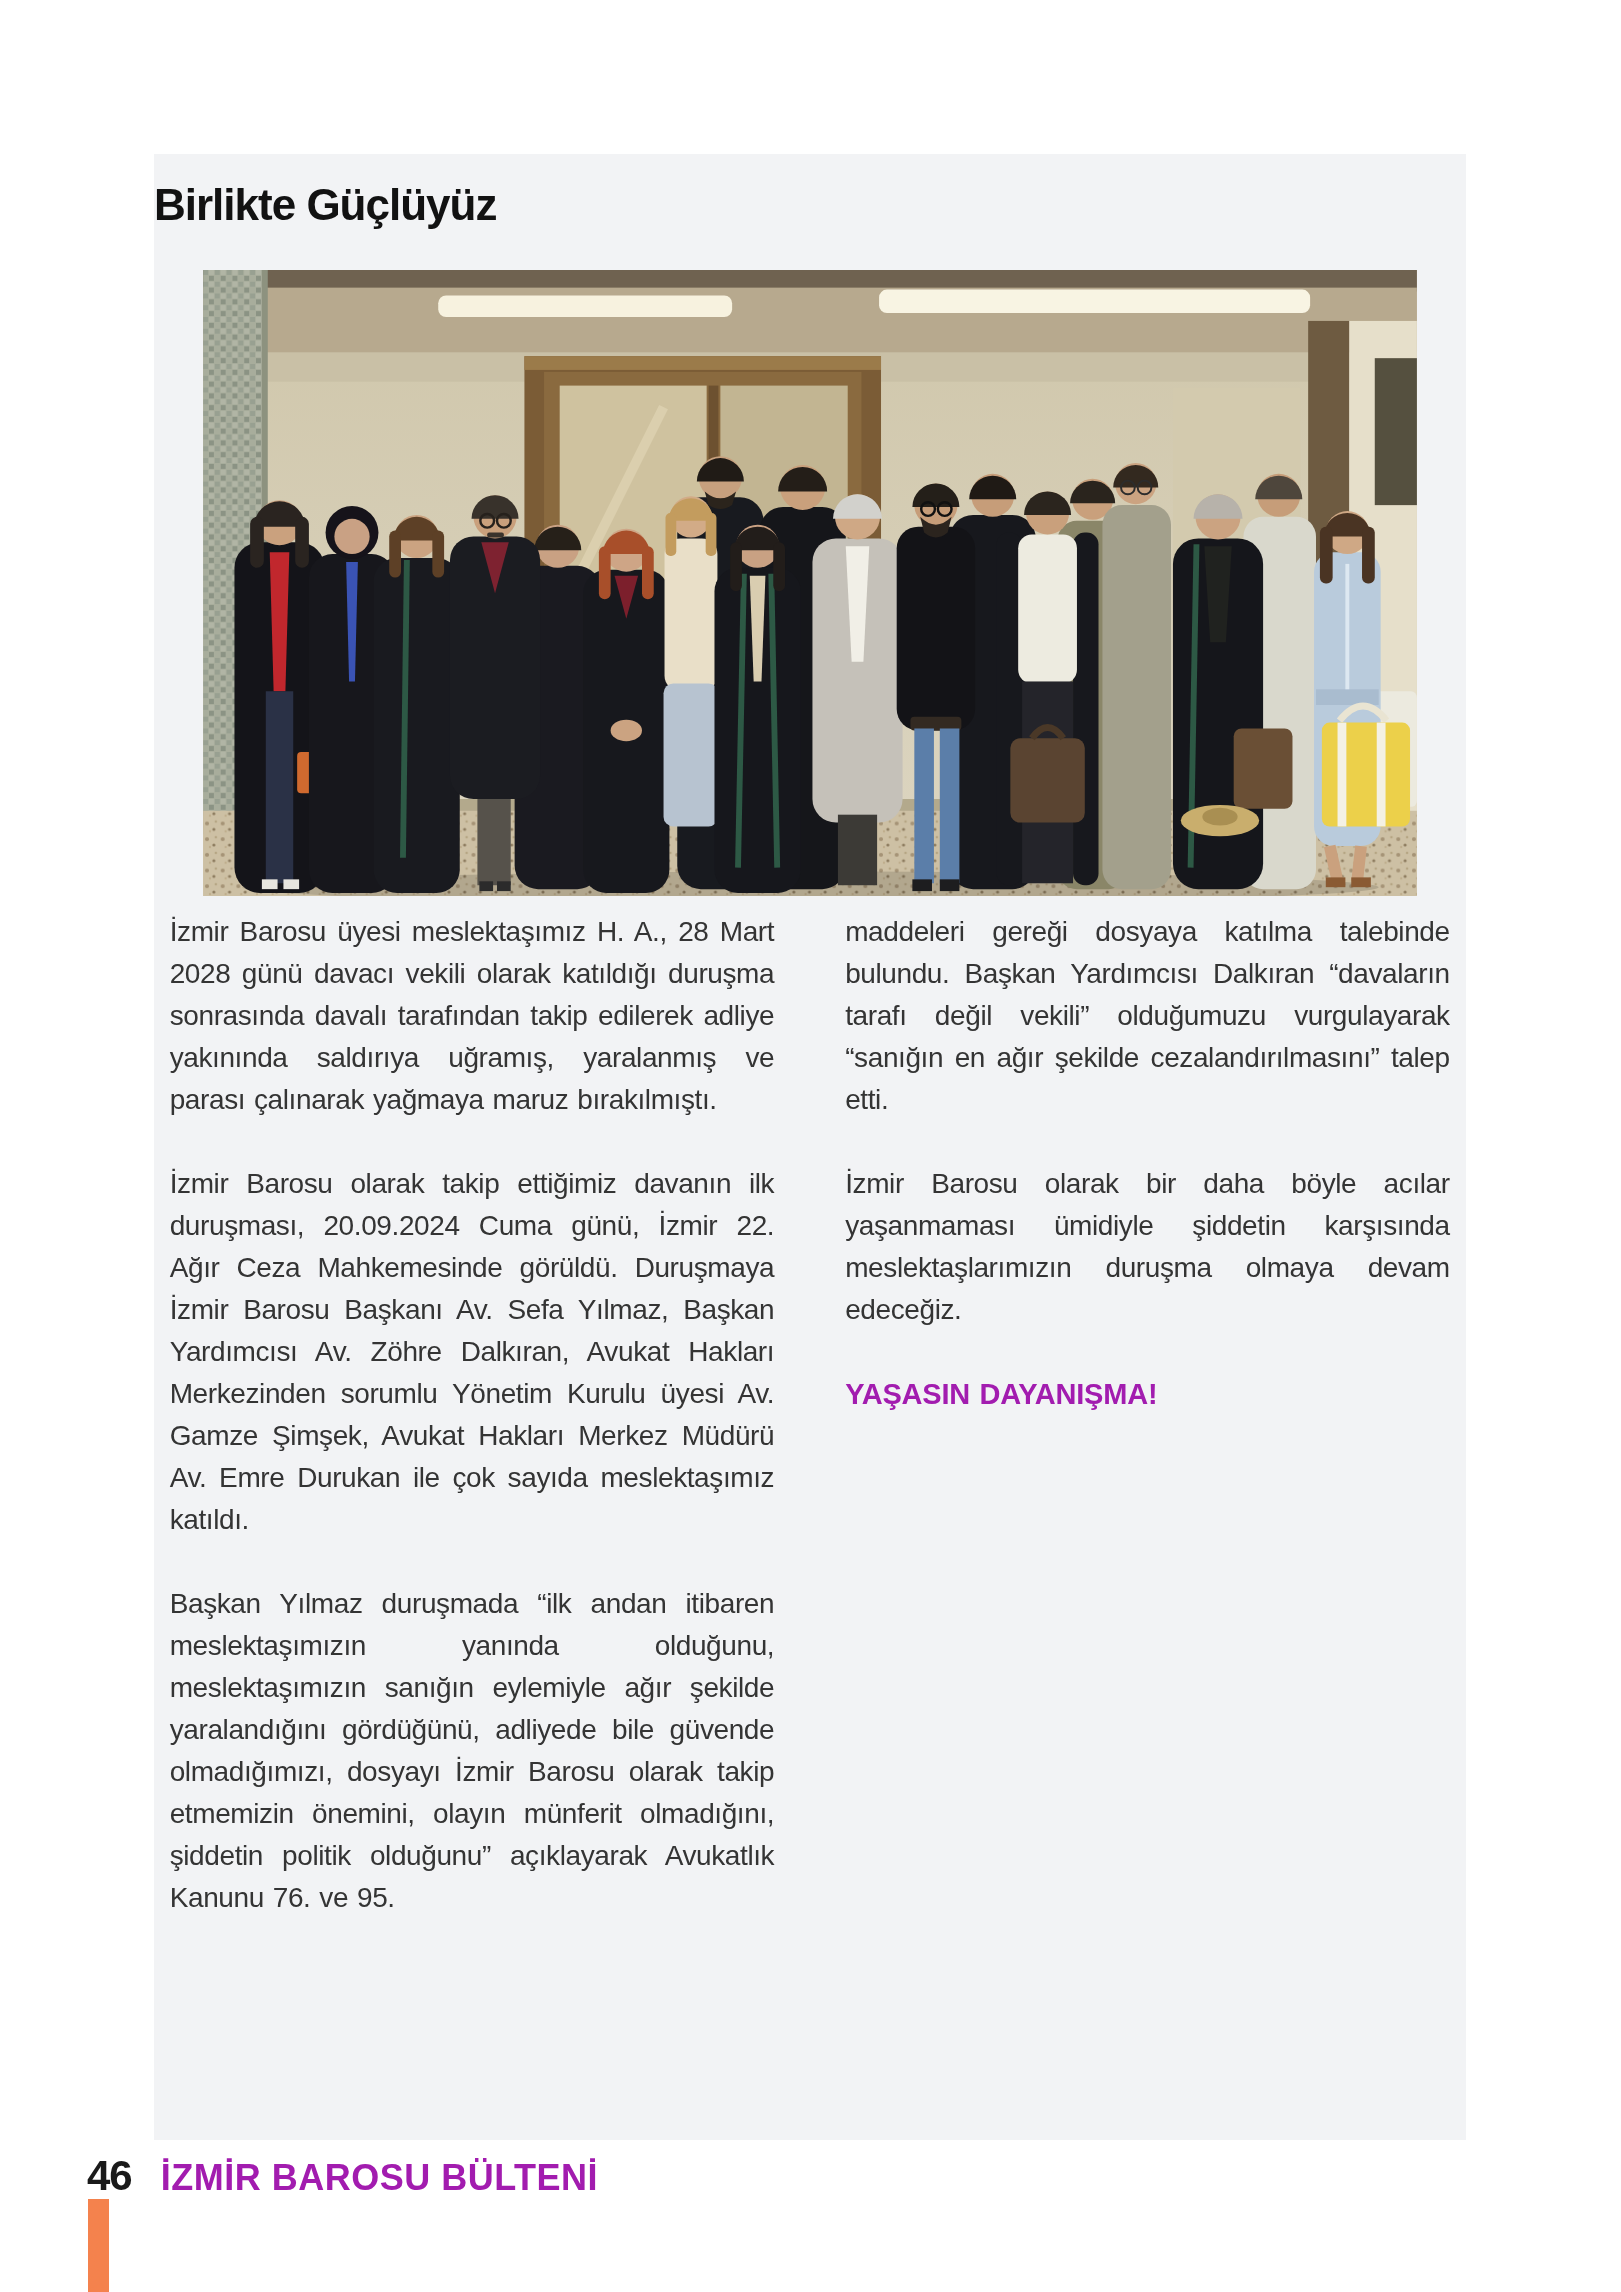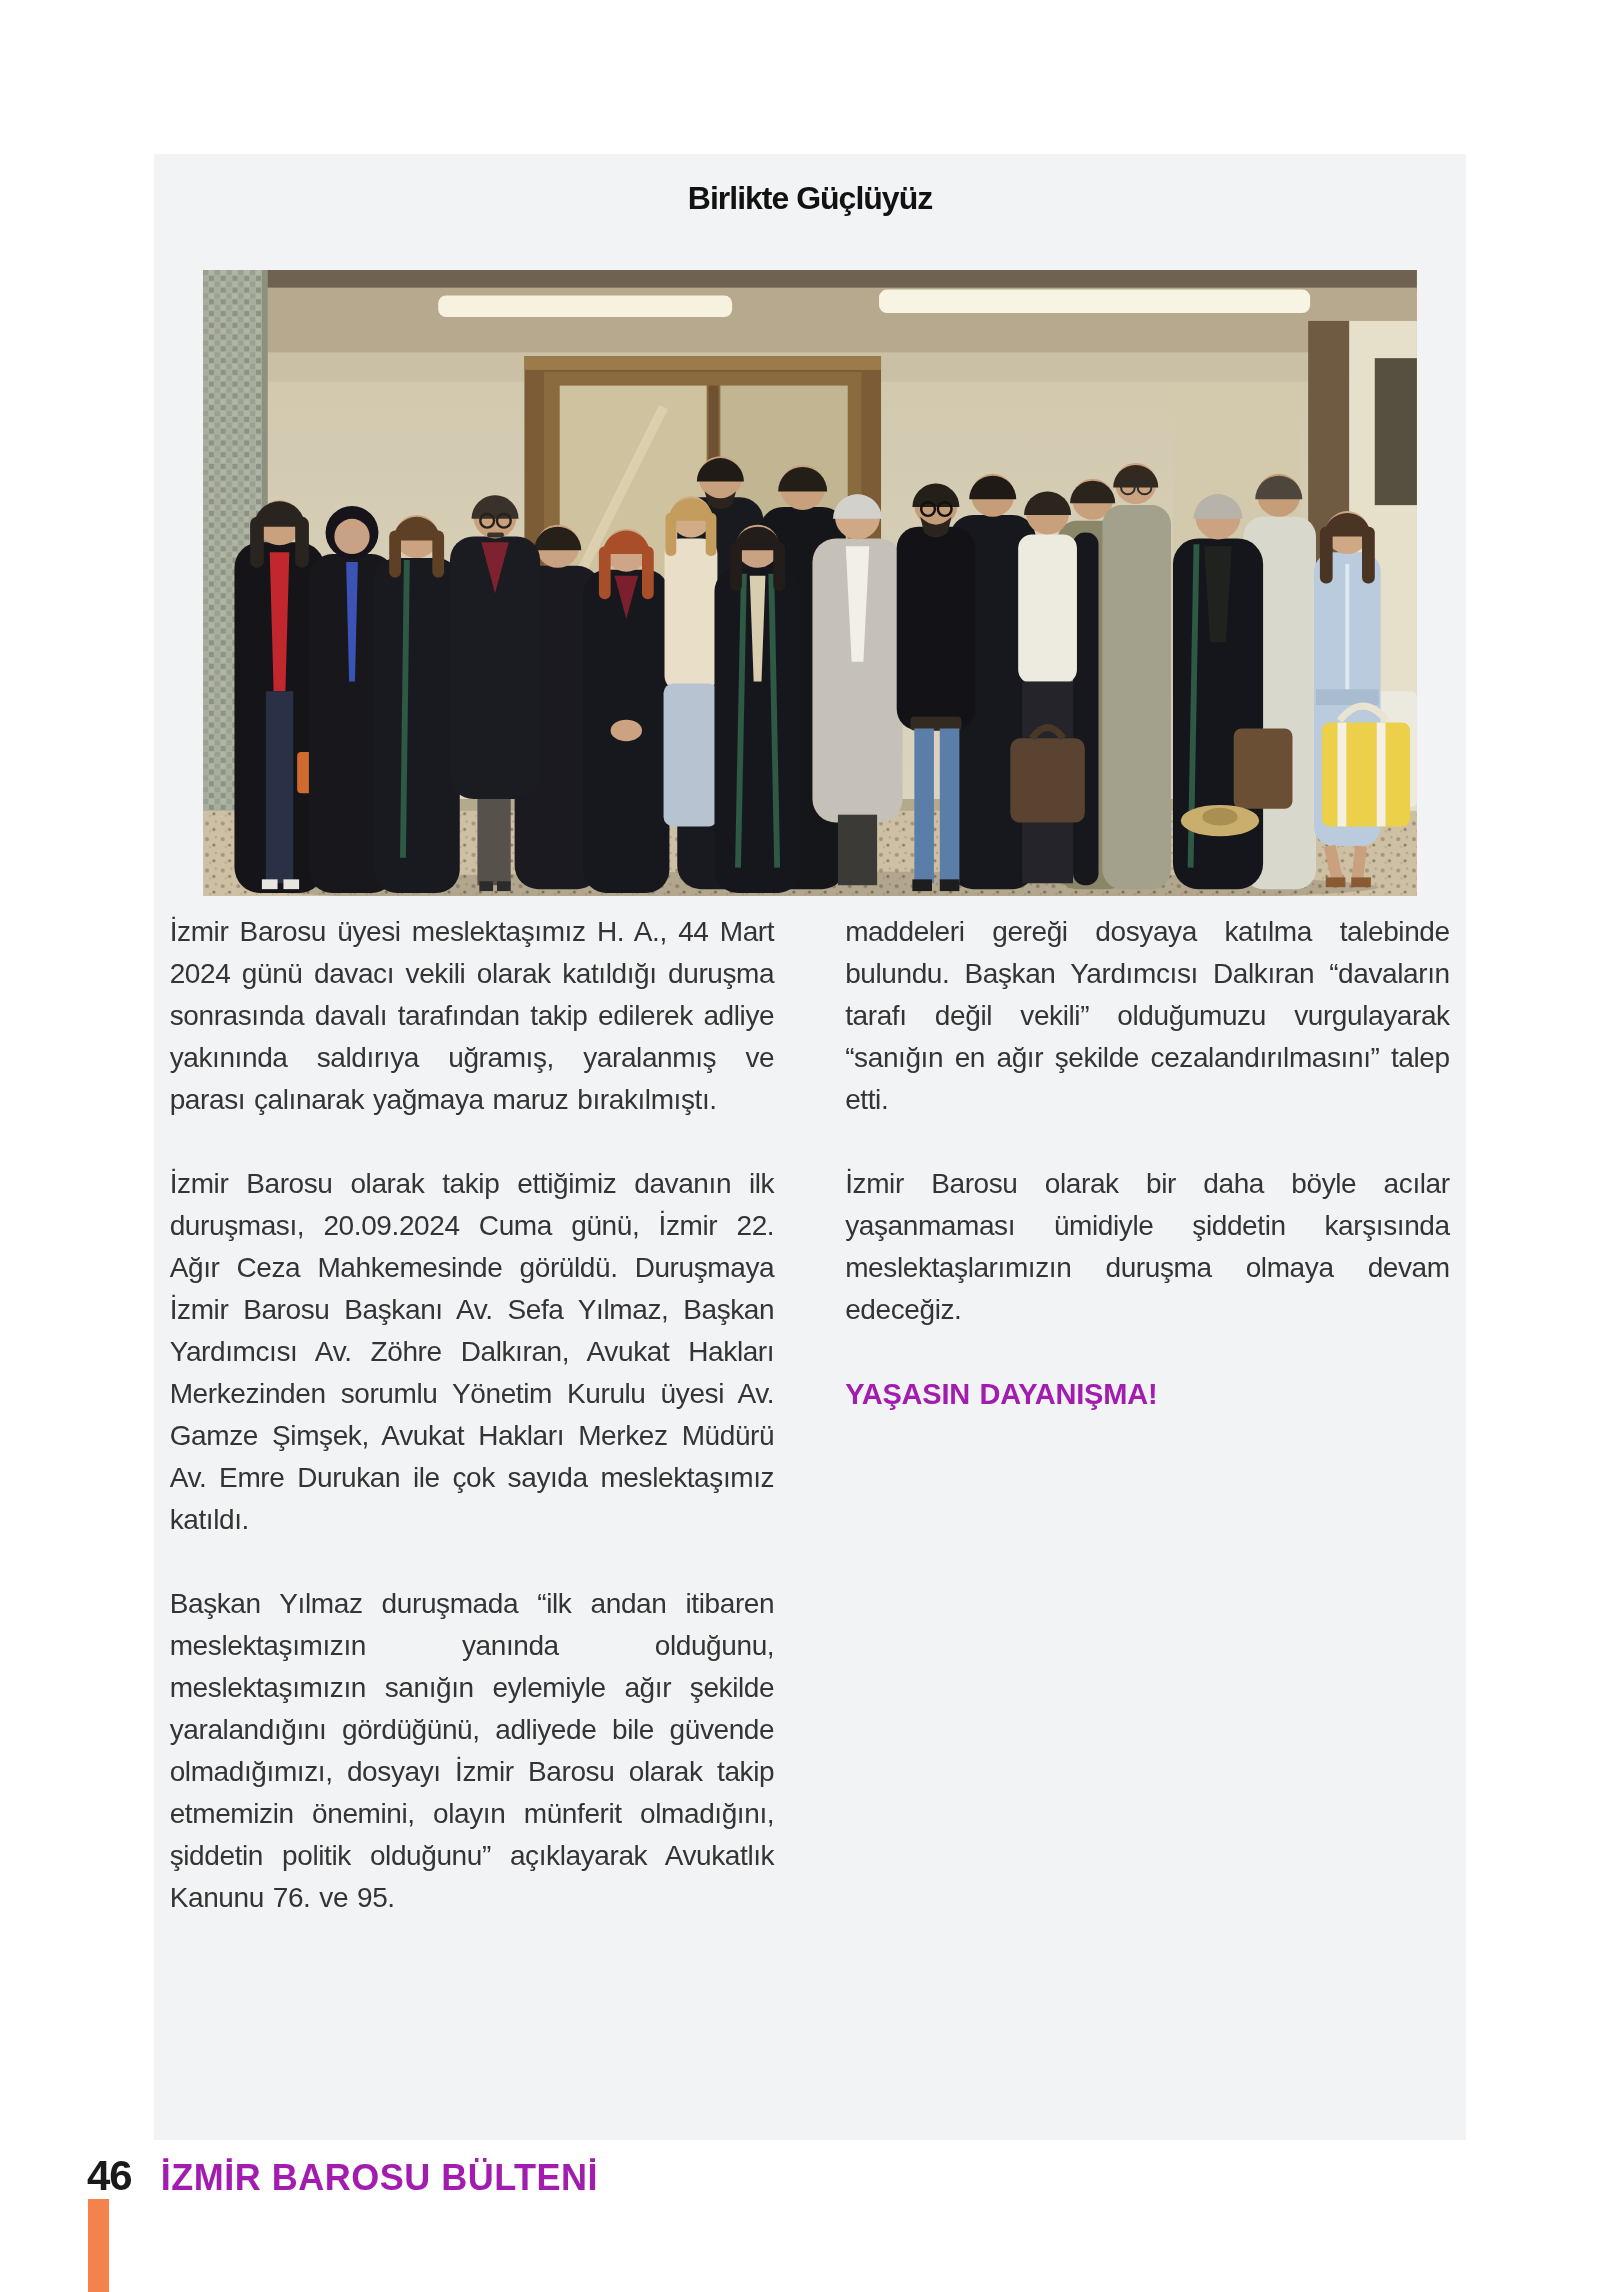--- a/index.html
+++ b/index.html
@@ -5,22 +5,22 @@
   html,body{margin:0;padding:0;}
   body{
     width:1621px;height:2293px;position:relative;background:#ffffff;
     font-family:"Liberation Sans","DejaVu Sans",sans-serif;overflow:hidden;
   }
   .content-box{
     position:absolute;left:154px;top:154px;width:1312px;height:1986px;
     background:#F2F3F5;
   }
   .article-title{
-    position:absolute;top:25.5px;left:0;width:100%;text-align:center;
-    font-size:32px;font-weight:700;color:#121212;letter-spacing:-1px;margin:0;
+    position:absolute;top:25.5px;left:0;width:100%;text-align:left;
+    font-size:44px;font-weight:700;color:#121212;letter-spacing:-1px;margin:0;
   }
   .photo-frame{
     position:absolute;top:116px;left:49px;width:1214px;height:626px;
     overflow:hidden;background:#d8d2bd;
   }
   .photo-frame svg{display:block;}
   .columns{
     position:absolute;top:757px;left:15.7px;width:1280px;
     display:flex;gap:71px;
   }
@@ -276,21 +276,21 @@
            <path d="M1144,272 a24,24 0 1 1 48,0 z" fill="#4a3423"></path>
            <rect x="1140" y="262" width="13" height="58" rx="6" fill="#4a3423"></rect>
             <rect x="1183" y="262" width="13" height="58" rx="6" fill="#4a3423"></rect>
           </g>
       </g>
     </svg>
   </div>
 
   <div class="columns">
     <div class="col">
-      <p>İzmir Barosu üyesi meslektaşımız H. A., 44 Mart 2024 günü davacı vekili olarak katıldığı duruşma sonrasında davalı tarafından takip edilerek adliye yakınında saldırıya uğramış, yaralanmış ve parası çalınarak yağmaya maruz bırakılmıştı.</p>
+      <p>İzmir Barosu üyesi meslektaşımız H. A., 28 Mart 2028 günü davacı vekili olarak katıldığı duruşma sonrasında davalı tarafından takip edilerek adliye yakınında saldırıya uğramış, yaralanmış ve parası çalınarak yağmaya maruz bırakılmıştı.</p>
       <p>İzmir Barosu olarak takip ettiğimiz davanın ilk duruşması, 20.09.2024 Cuma günü, İzmir 22. Ağır Ceza Mahkemesinde görüldü. Duruşmaya İzmir Barosu Başkanı Av. Sefa Yılmaz, Başkan Yardımcısı Av. Zöhre Dalkıran, Avukat Hakları Merkezinden sorumlu Yönetim Kurulu üyesi Av. Gamze Şimşek, Avukat Hakları Merkez Müdürü Av. Emre Durukan ile çok sayıda meslektaşımız katıldı.</p>
       <p>Başkan Yılmaz duruşmada “ilk andan itibaren meslektaşımızın yanında olduğunu, meslektaşımızın sanığın eylemiyle ağır şekilde yaralandığını gördüğünü, adliyede bile güvende olmadığımızı, dosyayı İzmir Barosu olarak takip etmemizin önemini, olayın münferit olmadığını, şiddetin politik olduğunu” açıklayarak Avukatlık Kanunu 76. ve 95.</p>
     </div>
     <div class="col">
       <p>maddeleri gereği dosyaya katılma talebinde bulundu. Başkan Yardımcısı Dalkıran “davaların tarafı değil vekili” olduğumuzu vurgulayarak “sanığın en ağır şekilde cezalandırılmasını” talep etti.</p>
       <p>İzmir Barosu olarak bir daha böyle acılar yaşanmaması ümidiyle şiddetin karşısında meslektaşlarımızın duruşma olmaya devam edeceğiz.</p>
       <p class="slogan">YAŞASIN DAYANIŞMA!</p>
     </div>
   </div>
 

